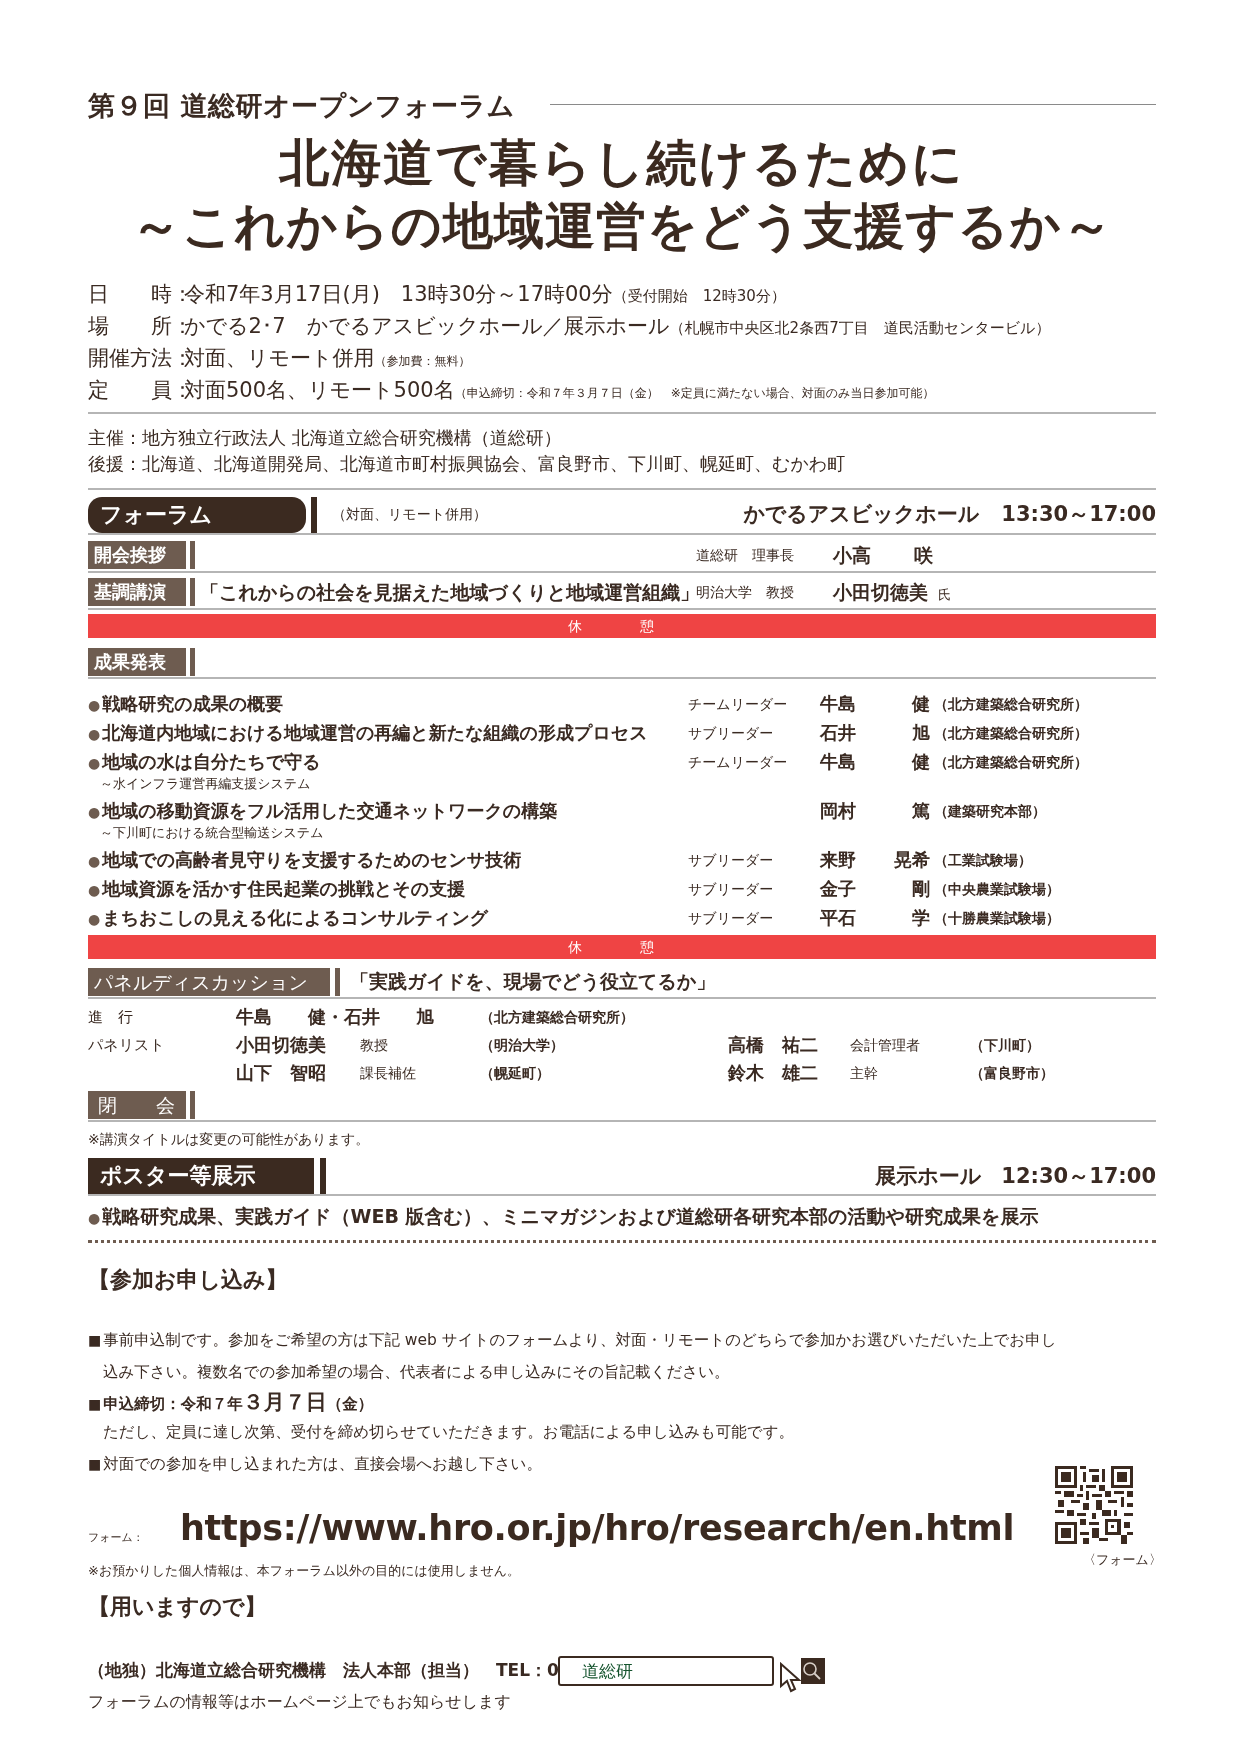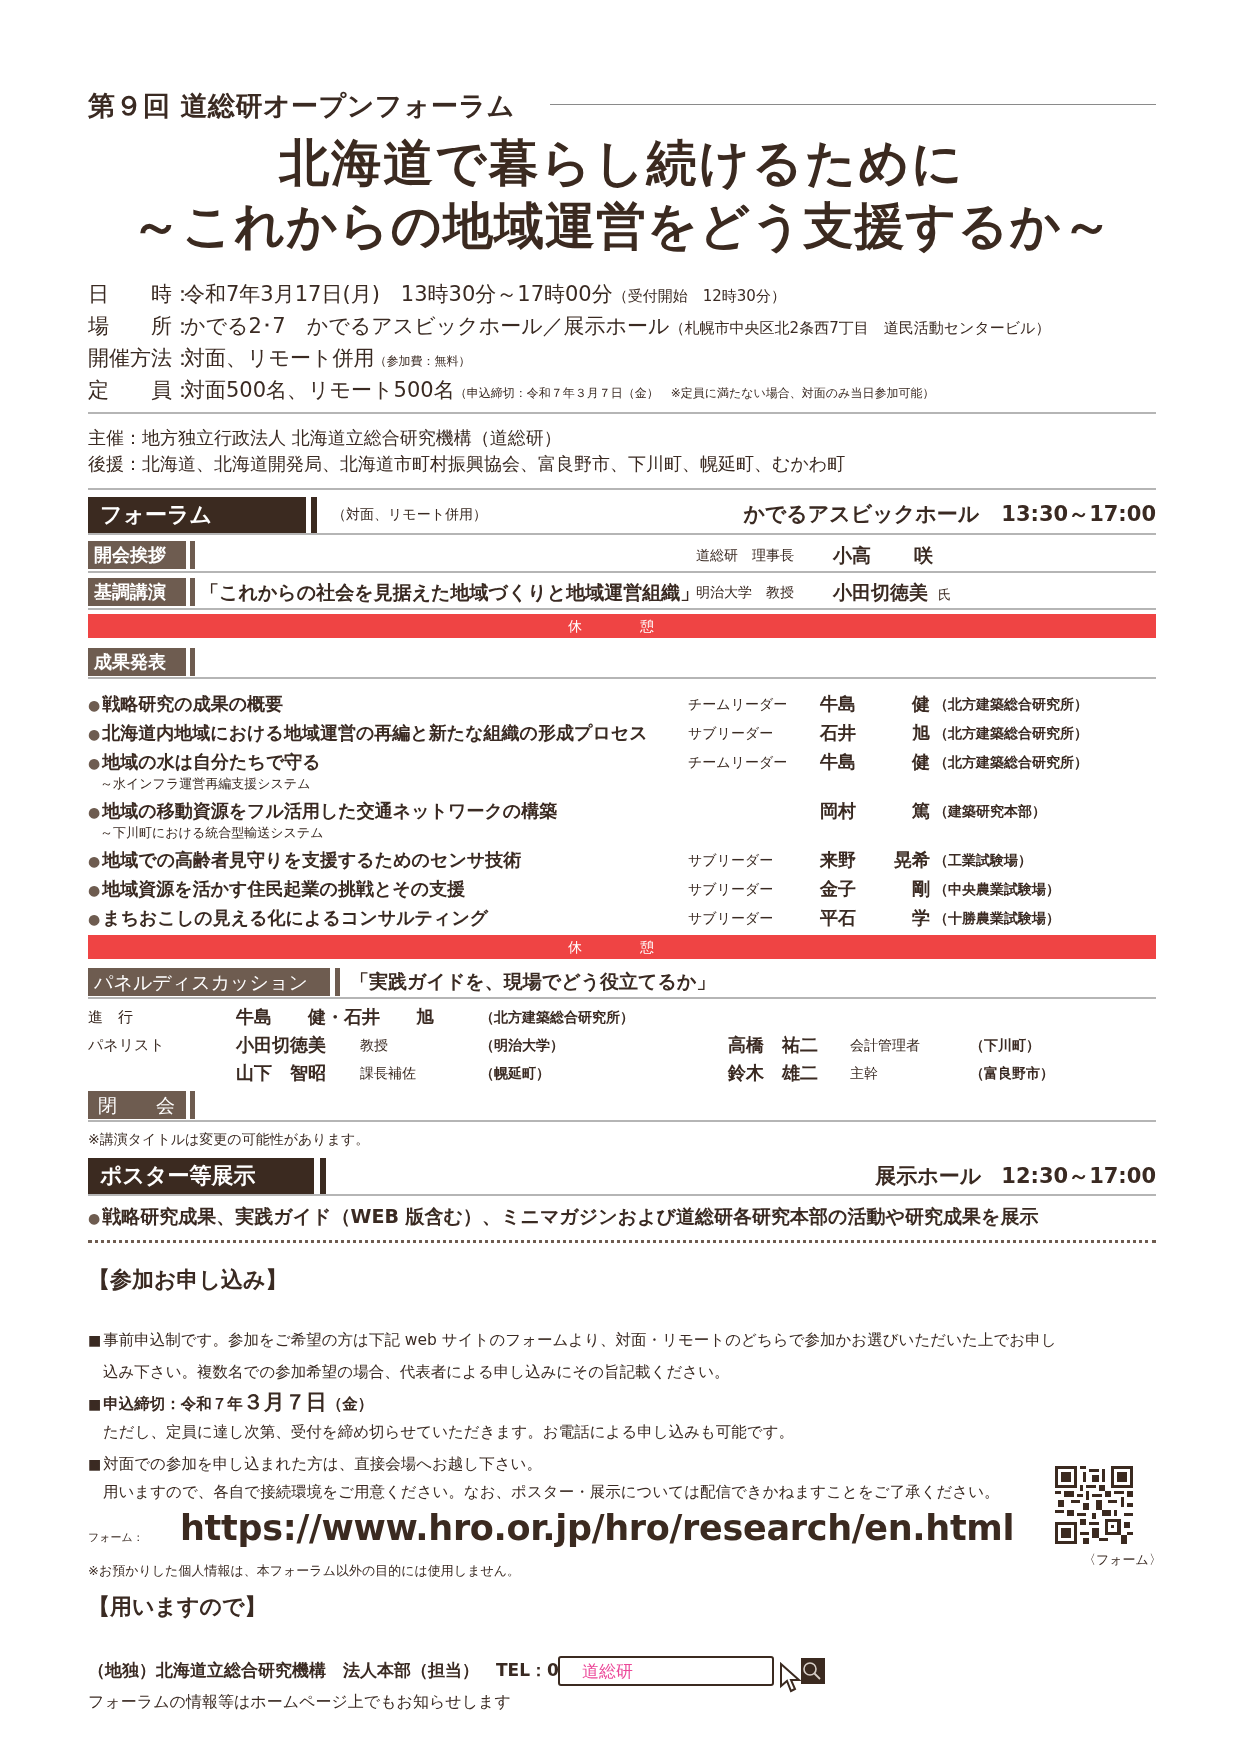--- a/index.html
+++ b/index.html
@@ -64,21 +64,21 @@
   .url-label { left: 0; font-size: 11px; white-space: nowrap; font-family: Liberation Serif, serif; }
   .url { left: 92px; font-size: 35px; font-weight: bold; white-space: nowrap; color: #3b2a20; letter-spacing: -0.3px; text-decoration: none; }
 
   .qr { left: 967px; top: 1466px; width: 78px; height: 78px; }
   .qr-cap { left: 965px; top: 1551px; font-size: 13px; white-space: nowrap; margin-left: 30px; }
 
   .search-box {
     left: 470px; top: 1656px; width: 216px; height: 30px;
     border: 2px solid #3b2a20; border-radius: 3px; background: #fff; display: flex;
   }
-  .search-input { flex: 1; border: none; font-size: 17px; padding-left: 22px; color: #ec4899; background: transparent; font-family: "DejaVu Sans", sans-serif; outline: none; }
+  .search-input { flex: 1; border: none; font-size: 17px; padding-left: 22px; color: #14532d; background: transparent; font-family: "DejaVu Sans", sans-serif; outline: none; }
   .search-btn { width: 60px; background: #3b2a20; display: flex; align-items: center; justify-content: center; cursor: pointer; }
 </style>
 </head>
 <body>
 
 <div class="page">
 
   <div class="abs series">第９回 道総研オープンフォーラム</div>
   <div class="abs series-line"></div>
   <div class="abs title1">北海道で暮らし続けるために</div>
@@ -95,21 +95,21 @@
   </div>
   <div class="abs info-row" style="top:376px;">
     <span class="info-label">定　　員：</span><span class="info-value">対面500名、リモート500名</span><span style="font-size:12px">（申込締切：令和７年３月７日（金）　※定員に満たない場合、対面のみ当日参加可能）</span>
   </div>
   <div class="abs hr" style="top:412px;"></div>
 
   <div class="abs org-row" style="top:426px;">主催：地方独立行政法人 北海道立総合研究機構（道総研）</div>
   <div class="abs org-row" style="top:452px;">後援：北海道、北海道開発局、北海道市町村振興協会、富良野市、下川町、幌延町、むかわ町</div>
   <div class="abs hr" style="top:488px;"></div>
 
-  <div class="abs sect-dark" style="top:497px; width:218px;">フォーラム</div>
+  <div class="abs sect-dark" style="top:497px; width:218px;border-radius:14px;">フォーラム</div>
   <div class="abs vbar" style="top:497px; left:223px; height:36px;"></div>
   <div class="abs" style="top:506px; left:244px; font-size:14px;">（対面、リモート併用）</div>
   <div class="abs" style="top:500px; right:0; font-size:21px; font-weight:bold; white-space:nowrap;">
     <span>かでるアスビックホール</span><span style="display:inline-block;width:22px"></span><span>13:30～17:00</span>
   </div>
   <div class="abs hr" style="top:533px;"></div>
 
   <div class="abs sect-mid" style="top:541px; width:98px;">開会挨拶</div>
   <div class="abs vbar-mid" style="top:541px; left:102px; height:28px;"></div>
   <div class="abs" style="top:547px; left:608px; font-size:14px; white-space:nowrap;">道総研　理事長</div>
@@ -240,21 +240,20 @@
   <div class="abs para" style="top:1296px;">
     <div><span class="sq">■</span><span>事前申込制です。参加をご希望の方は下記 web サイトのフォームより、対面・リモートのどちらで参加かお選びいただいた上でお申し</span></div>
     <div class="indent">込み下さい。複数名での参加希望の場合、代表者による申し込みにその旨記載ください。</div>
   </div>
   <div class="abs para" style="top:1358px; font-weight:bold;">
     <span class="sq">■</span><span>申込締切：令和７年</span><span style="font-size:21px;">３月７日</span><span>（金）</span>
   </div>
   <div class="abs para indent" style="top:1388px;">ただし、定員に達し次第、受付を締め切らせていただきます。お電話による申し込みも可能です。</div>
   <div class="abs para" style="top:1420px;"><span class="sq">■</span><span>対面での参加を申し込まれた方は、直接会場へお越し下さい。</span></div>
   <div class="abs para" style="top:1448px;">
-    <div class="indent">用いますので、各自で接続環境をご用意ください。なお、ポスター・展示については配信できかねますことをご了承ください。</div>
   </div>
 
   <div class="abs url-label" style="top:1530px;">フォーム：</div>
   <a class="abs url" style="top:1508px;">https://www.hro.or.jp/hro/research/en.html</a>
   <div class="abs note" style="top:1562px; font-size:13px;">※お預かりした個人情報は、本フォーラム以外の目的には使用しません。</div>
 
   <svg class="abs qr" viewBox="0 0 25 25" shape-rendering="crispEdges">
     <rect width="25" height="25" fill="#fff"></rect>
     <g fill="#3b2a20">
       <rect x="0" y="0" width="7" height="7"></rect>

